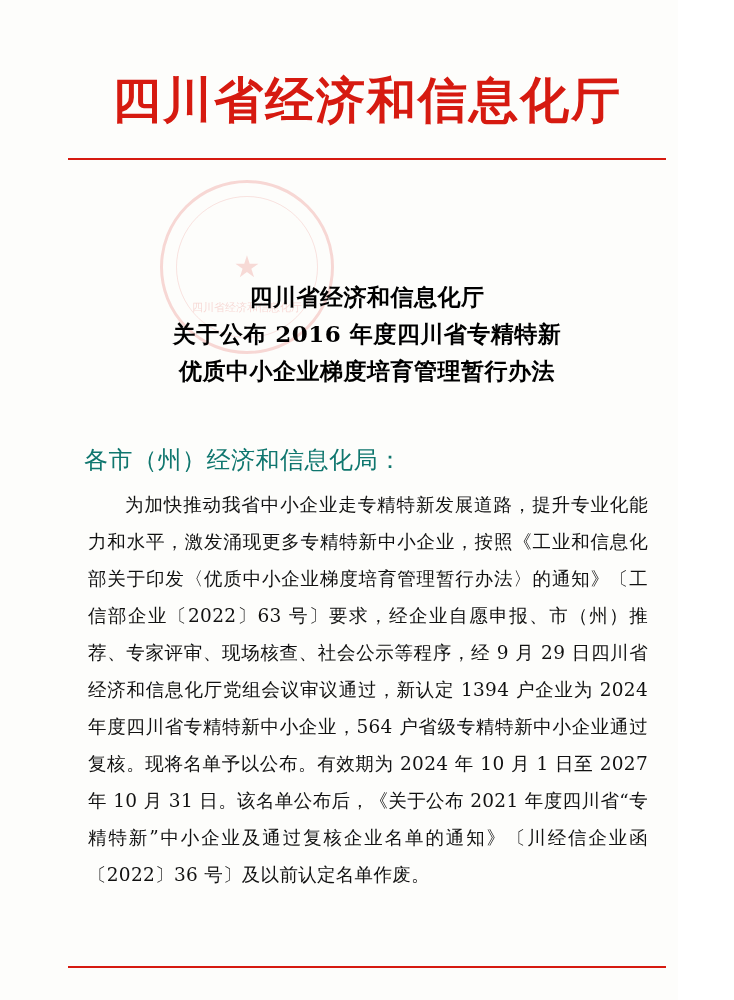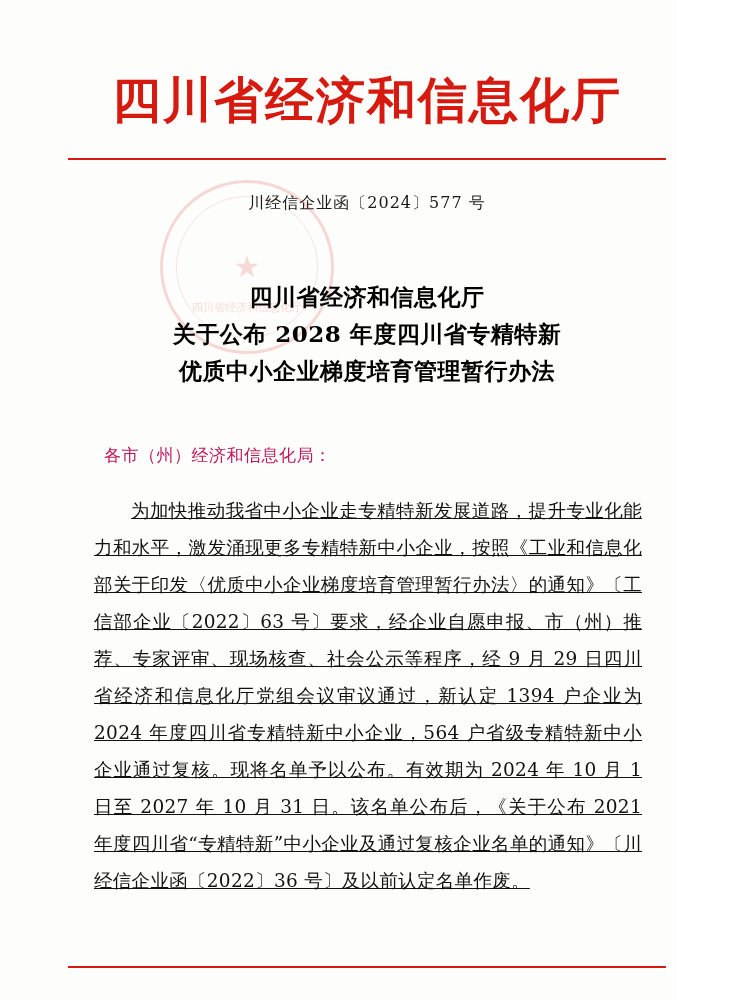--- a/index.html
+++ b/index.html
@@ -116,63 +116,62 @@
     line-height: 37px;
     color: #000;
     letter-spacing: 0.5px;
   }
   .doc-title .line { display: block; white-space: nowrap; }
 
   
   .salutation {
     position: absolute;
     top: 444px;
-    left: 104px;
-    font-size: 17px;
-    color: #be185d;
+    left: 84px;
+    font-size: 24px;
+    color: #0f766e;
     letter-spacing: 0.5px;
   }
 
   .body-text {
     position: absolute;
     top: 486px;
     left: 88px;
     width: 560px;
     font-size: 18.5px;
     line-height: 37px;
     color: #111;
     text-align: justify;
     text-justify: inter-ideograph;
     letter-spacing: 0.3px;
   }
-  .body-text p { margin: 6px; text-indent: 0; text-decoration: underline; }
+  .body-text p { margin: 0; text-indent: 0; }
   .body-text p.indent { text-indent: 2em; }
 </style>
 </head>
 <body>
 
 <div class="page">
 
   <div class="doc-header">
     <div class="org-title">四川省经济和信息化厅</div>
   </div>
 
   <div class="red-rule top"></div>
 
-  <div class="doc-number">川经信企业函〔2024〕577 号</div>
 
   <div class="seal">
     <div class="seal-inner"></div>
     <div class="seal-star">★</div>
     <div class="seal-text">四川省经济和信息化厅</div>
   </div>
 
   <div class="doc-title">
     <span class="line">四川省经济和信息化厅</span>
-    <span class="line">关于公布 2028 年度四川省专精特新</span>
+    <span class="line">关于公布 2016 年度四川省专精特新</span>
     <span class="line">优质中小企业梯度培育管理暂行办法</span>
   </div>
 
   <div class="salutation">各市（州）经济和信息化局：</div>
 
   <div class="body-text">
     <p class="indent">为加快推动我省中小企业走专精特新发展道路，提升专业化能力和水平，激发涌现更多专精特新中小企业，按照《工业和信息化部关于印发〈优质中小企业梯度培育管理暂行办法〉的通知》〔工信部企业〔2022〕63 号〕要求，经企业自愿申报、市（州）推荐、专家评审、现场核查、社会公示等程序，经 9 月 29 日四川省经济和信息化厅党组会议审议通过，新认定 1394 户企业为 2024 年度四川省专精特新中小企业，564 户省级专精特新中小企业通过复核。现将名单予以公布。有效期为 2024 年 10 月 1 日至 2027 年 10 月 31 日。该名单公布后，《关于公布 2021 年度四川省“专精特新”中小企业及通过复核企业名单的通知》〔川经信企业函〔2022〕36 号〕及以前认定名单作废。</p>
   </div>
 
   <div class="red-rule bottom"></div>

